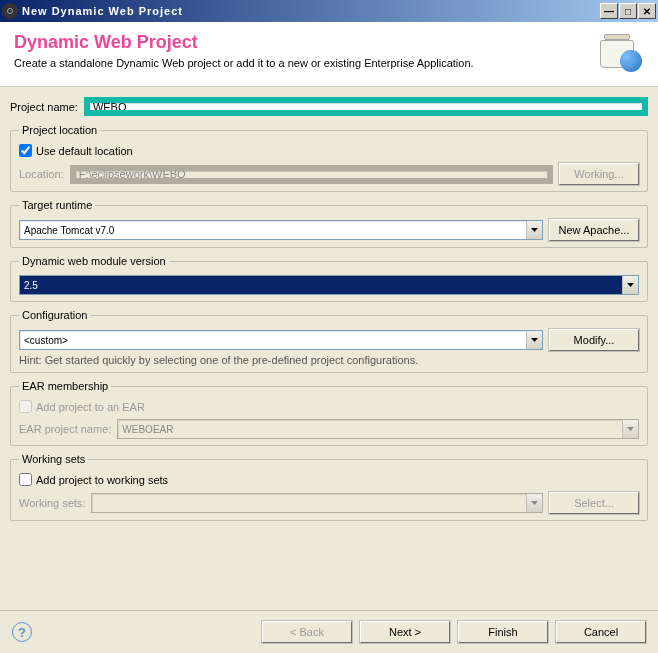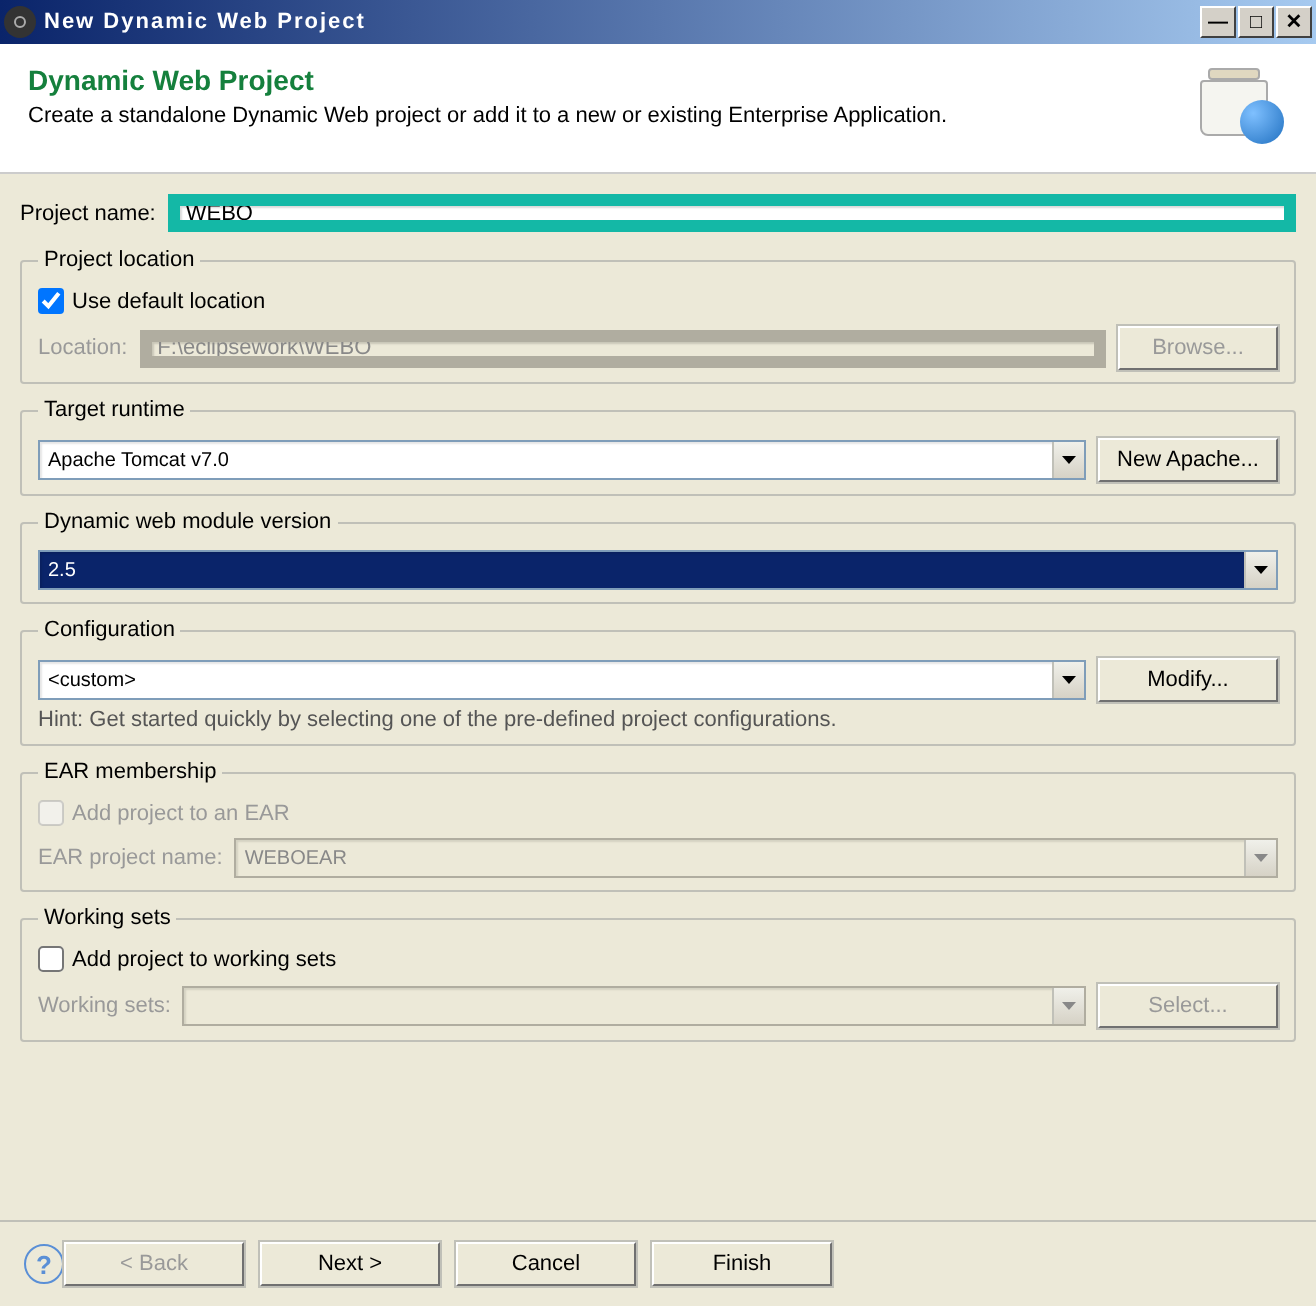--- a/index.html
+++ b/index.html
@@ -43,21 +43,21 @@
   font-size: 10px; color: #000;
 }
 .header {
   background: #fff;
   padding: 10px 14px 12px 14px;
   border-bottom: 1px solid #ccc;
   display: flex;
   align-items: flex-start;
 }
 .header-text { flex: 1; }
-.header-title { font-size: 14px; font-weight: bold; color: #15803d; margin-bottom: 4px; }
+.header-title { font-size: 18px; font-weight: bold; color: #ec4899; margin-bottom: 4px; }
 .header-desc { font-size: 11px; color: #000; }
 .header-icon {
   width: 48px; height: 42px; position: relative;
 }
 .jar {
   position: absolute; width: 34px; height: 28px; top: 8px; left: 4px;
   background: #f5f5f0; border: 1px solid #aaa; border-radius: 2px 2px 4px 4px;
 }
 .jar-lid {
   position: absolute; width: 26px; height: 6px; top: 2px; left: 8px;
@@ -156,21 +156,21 @@
   background: #ece9d8;
 }
 .help-icon {
   width: 20px; height: 20px;
   border: 1.5px solid #5a8fd6;
   border-radius: 50%;
   color: #5a8fd6;
   display: flex; align-items: center; justify-content: center;
   font-weight: bold; font-size: 13px;
 }
-.footer-buttons { flex: 1; display: flex; justify-content: flex-start; gap: 8px; }
+.footer-buttons { flex: 1; display: flex; justify-content: flex-end; gap: 8px; }
 </style>
 </head>
 <body>
 
 <div class="titlebar">
   <div class="titlebar-icon">
       <div class="titlebar-icon-inner"></div>
     </div>
   <div class="titlebar-title">New Dynamic Web Project</div>
   <div class="win-buttons">
@@ -201,21 +201,21 @@
 
   <fieldset>
     <legend>Project location</legend>
     <div class="checkbox-row">
       <input type="checkbox" checked="" style="">
       <span>Use default location</span>
     </div>
     <div class="row" style="margin-bottom:0">
       <label class="disabled-label">Location:</label>
       <input class="text-input" disabled="" style="flex: 1 1 0%;" value="F:\eclipsework\WEBO">
-      <button class="btn small" disabled="">Browse...</button>
+      <button class="btn small" disabled="">Working...</button>
     </div>
   </fieldset>
 
   <fieldset>
     <legend>Target runtime</legend>
     <div class="row" style="margin-bottom:0">
       <div class="select-wrap">
         <div class="select-value">Apache Tomcat v7.0</div>
         <div class="select-arrow">
             <svg width="7" height="4">
@@ -296,16 +296,16 @@
     </div>
   </fieldset>
 
 </div>
 
 <div class="footer">
   <div class="help-icon">?</div>
   <div class="footer-buttons">
     <button class="btn" disabled="">&lt; Back</button>
     <button class="btn">Next &gt;</button>
+    <button class="btn">Finish</button>
     <button class="btn">Cancel</button>
-    <button class="btn">Finish</button>
   </div>
 </div>
 
 </body></html>

